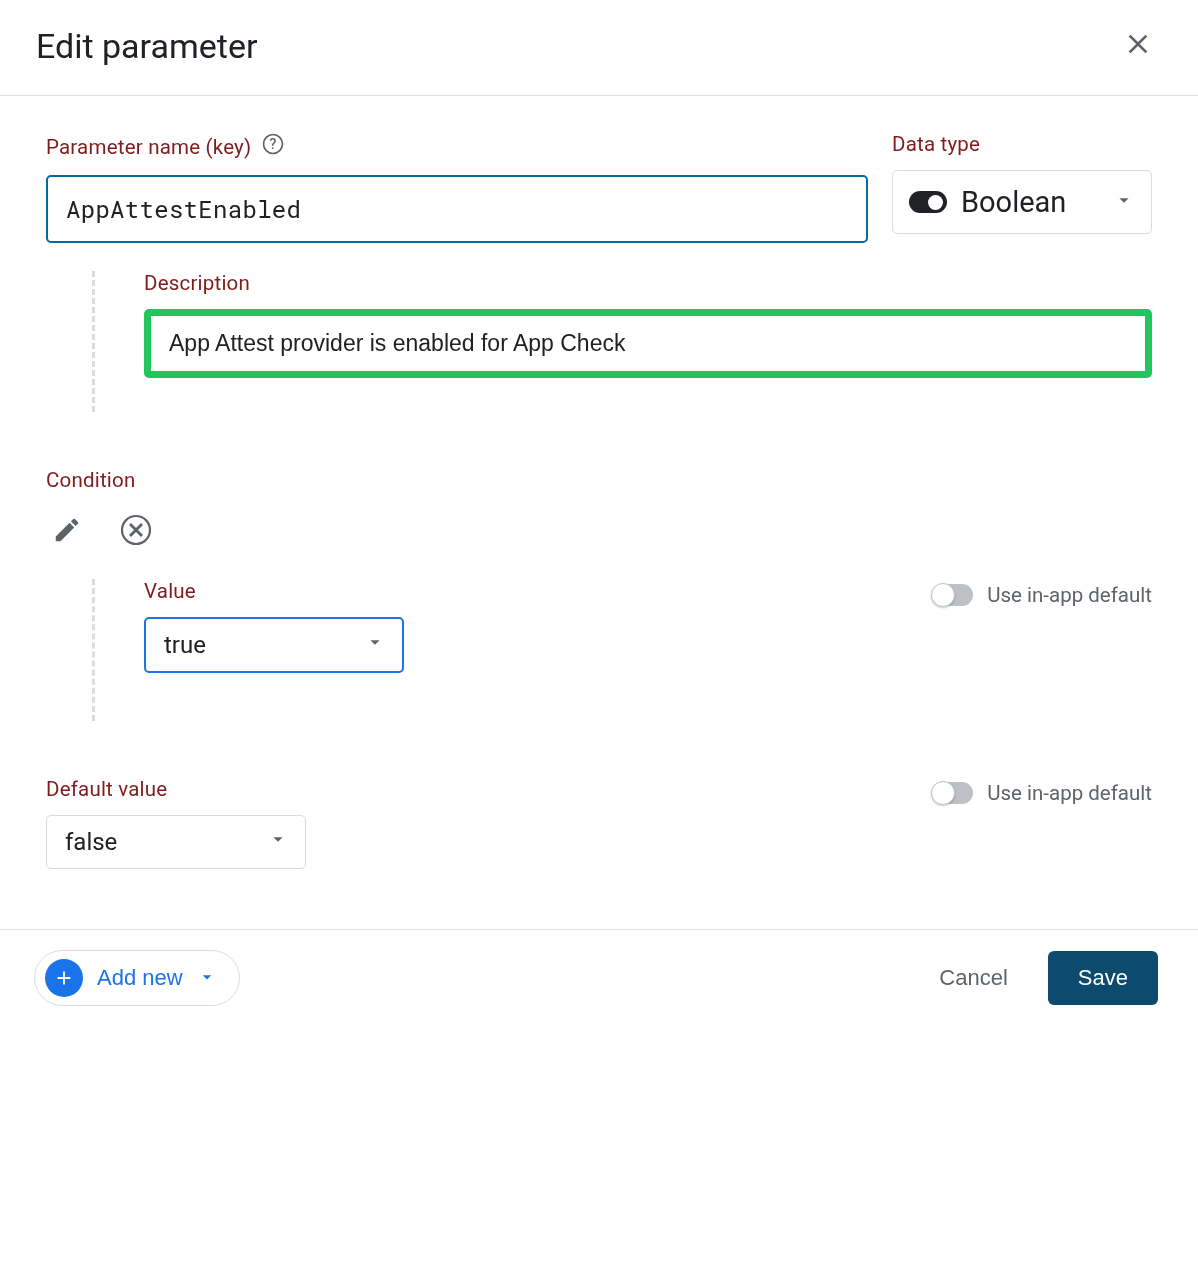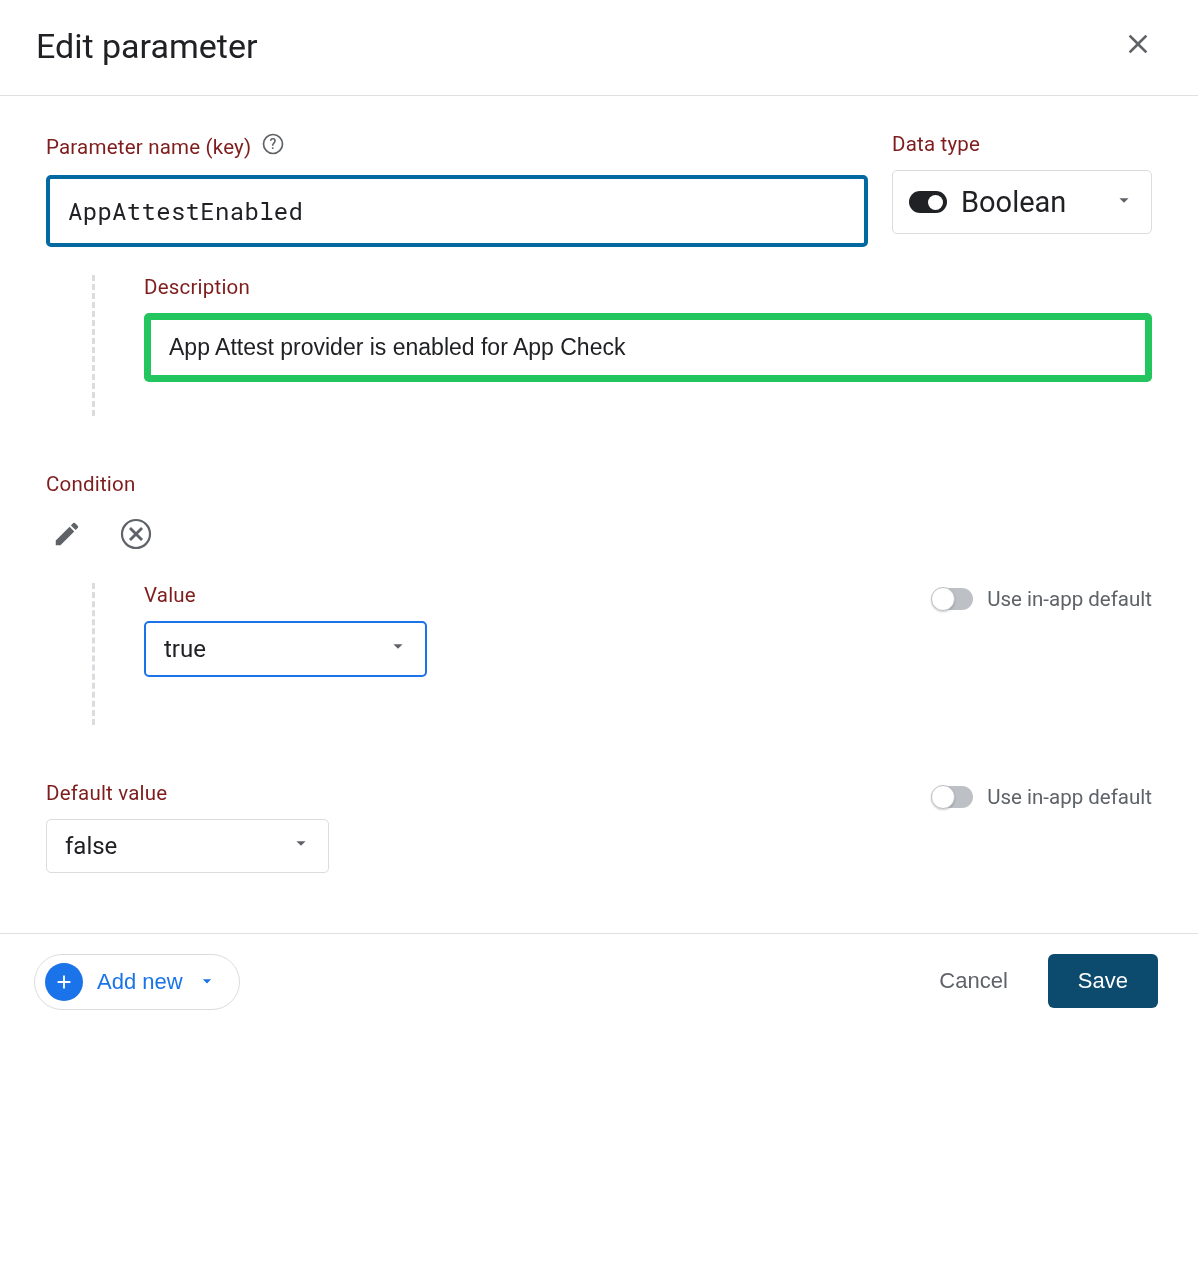--- a/index.html
+++ b/index.html
@@ -41,21 +41,21 @@
   }
   .help-icon svg { width: 24px; height: 24px; }
   .help-icon circle { stroke: #5f6368; stroke-width: 1.7; fill: none; }
   .help-icon text { fill: #5f6368; font-size: 14px; font-weight: 500; }
 
   .param-name-col { flex: 1; }
   .data-type-col { width: 260px; }
 
   .text-input {
     width: 100%;
-    border: 4px solid #0369a1;
+    border: 2px solid #0369a1;
     border-radius: 5px;
     padding: 16px 18px;
     font-size: 24px;
     color: #202124;
     font-family: 'Roboto Mono', Menlo, monospace;
     letter-spacing: 0.3px;
     outline: none;
     background: #fff;
   }
 
@@ -135,21 +135,21 @@
 
   .value-row { display: flex; align-items: flex-start; justify-content: space-between; }
 
   .value-select {
     display: flex;
     align-items: center;
     justify-content: space-between;
     border: 2px solid #1a73e8;
     border-radius: 5px;
     padding: 12px 16px 12px 18px;
-    width: 283px;
+    width: 260px;
     cursor: pointer;
   }
   .value-select span { font-size: 24px; }
   .value-select.plain { border: 1px solid #dadce0; }
 
   .toggle-off {
     display: inline-flex;
     align-items: center;
     width: 40px; height: 22px;
     border-radius: 11px;
@@ -170,21 +170,21 @@
   .inapp-row { display: flex; align-items: center; gap: 14px; margin-top: 4px; }
   .inapp-row span { font-size: 20.5px; color: #5f6368; }
 
   .default-row { display: flex; justify-content: space-between; align-items: flex-start; margin-top: 56px; }
 
   .footer {
     border-top: 1px solid #e0e0e0;
     padding: 20px 40px 20px 34px;
     display: flex;
     justify-content: space-between;
-    align-items: flex-start;
+    align-items: center;
   }
   .add-new-btn {
     display: flex;
     align-items: center;
     gap: 14px;
     border: 1px solid #dadce0;
     border-radius: 30px;
     padding: 8px 22px 8px 10px;
     background: #fff;
     cursor: pointer;

